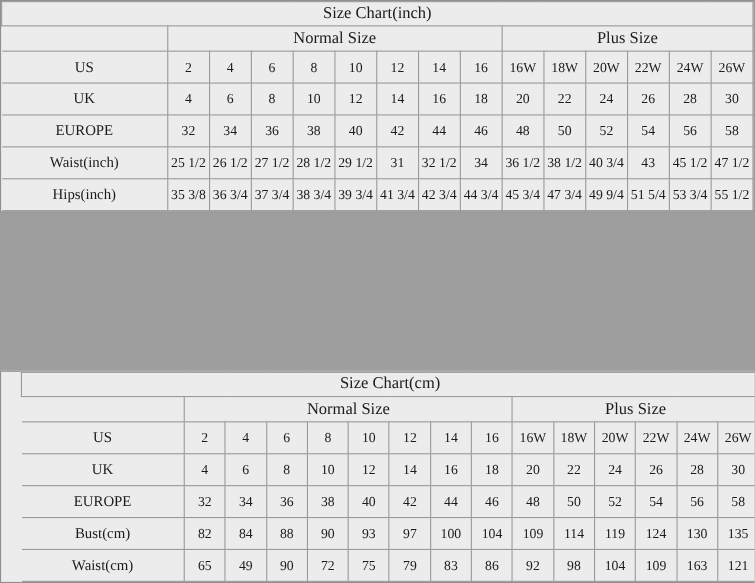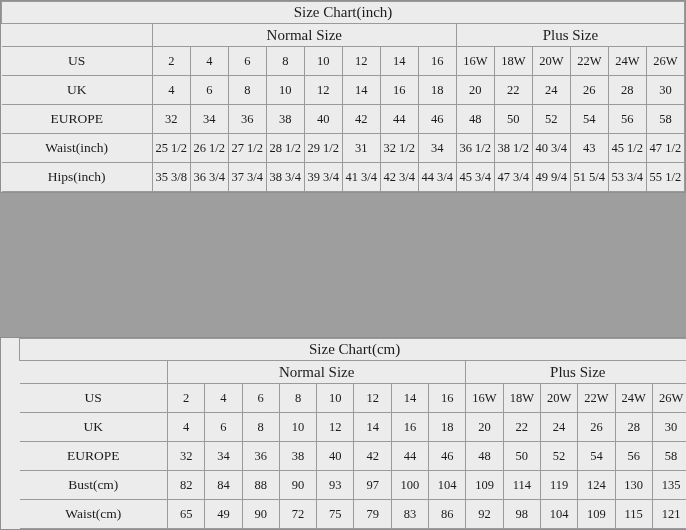--- a/index.html
+++ b/index.html
@@ -309,21 +309,21 @@
           <td>90</td>
           <td>72</td>
           <td>75</td>
           <td>79</td>
           <td>83</td>
           <td>86</td>
           <td>92</td>
           <td>98</td>
           <td>104</td>
           <td>109</td>
-          <td>115</td>
+          <td>163</td>
           <td>121</td>
         </tr>
 
 
       </tbody>
     </table>
   </div>
 
 </div>
 

